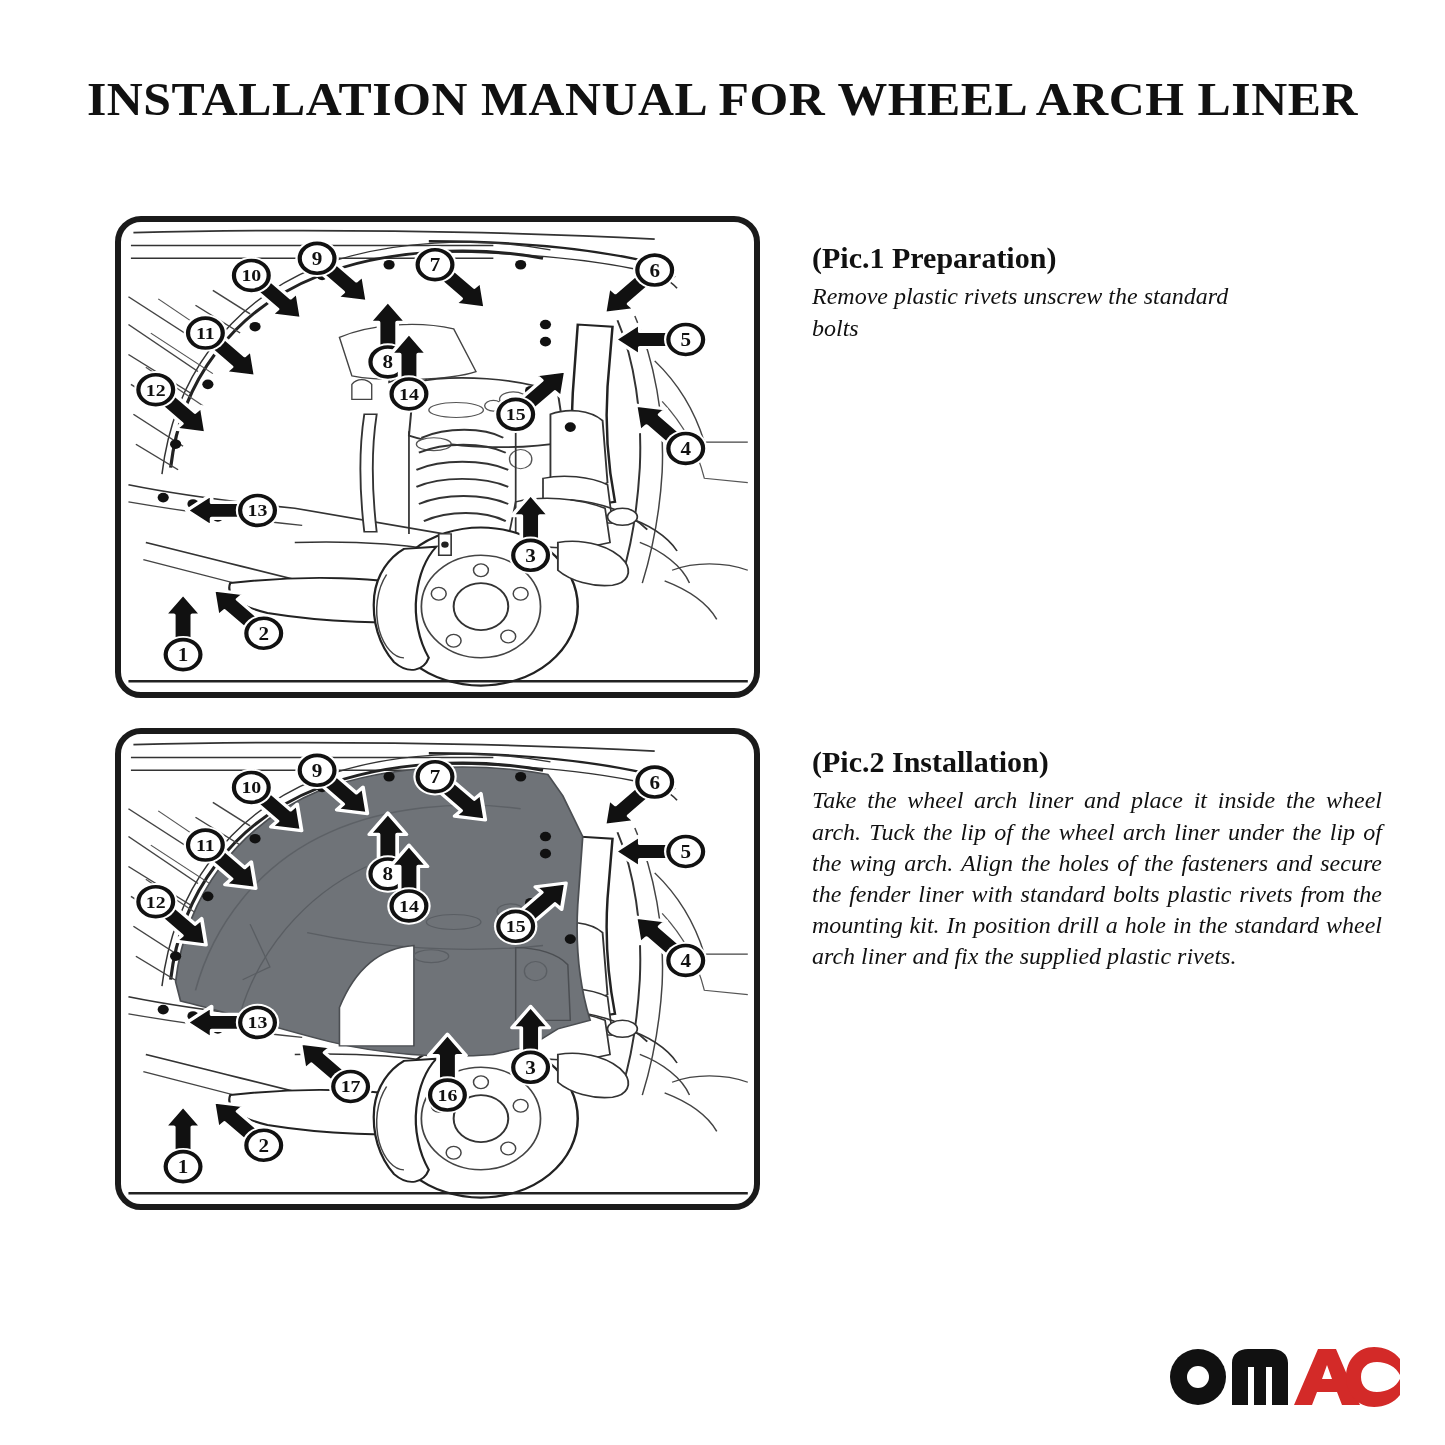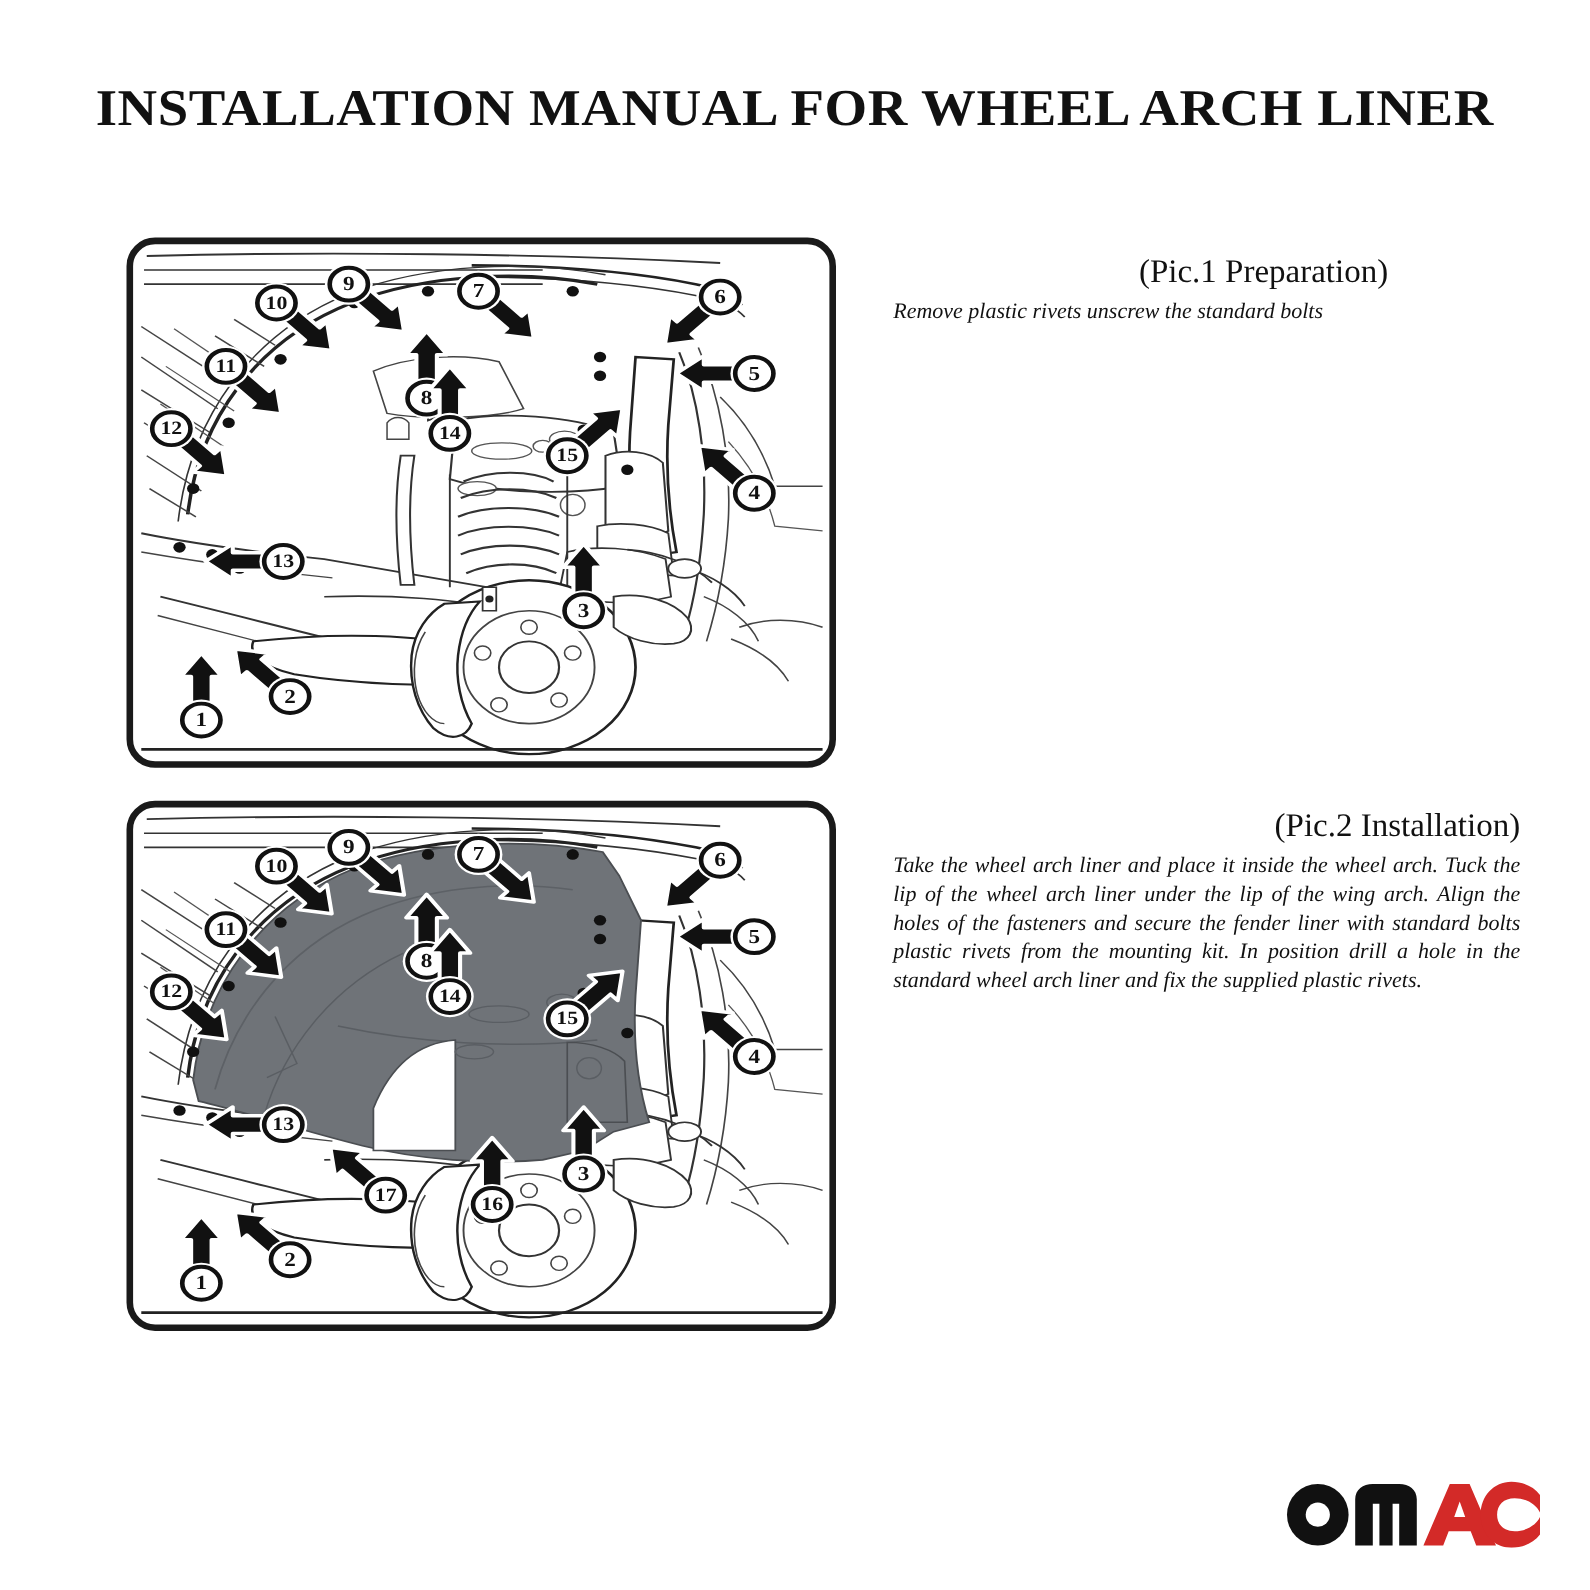--- a/index.html
+++ b/index.html
@@ -38,31 +38,30 @@
   #panel1{left:115px;top:216px;width:645px;height:482px;}
   #panel2{left:115px;top:728px;width:645px;height:482px;}
   .panel svg{display:block;width:100%;height:100%;}
 
   
   .textblock{position:absolute;}
   #txt1{left:812px;top:228px;width:450px;}
   #txt2{left:812px;top:732px;width:570px;}
   .tb-head{
     font-family:"Liberation Serif", serif;
-    font-weight:normal;
+    font-weight:bold;
     font-size:30px;
     color:#111;
-    margin:0 0 4px 0;
+    margin:11px 0 4px 0;
     line-height:1.28;
-    text-align:right;
   }
   .tb-body{
     font-family:"Liberation Serif", serif;
     font-style:italic;
-    font-size:20px;
+    font-size:24px;
     color:#111;
     line-height:1.30;
     margin:0;
     text-align:justify;
     text-justify:inter-word;
   }
   #txt1 .tb-body{text-align:left;}
 
   
   #logo{

